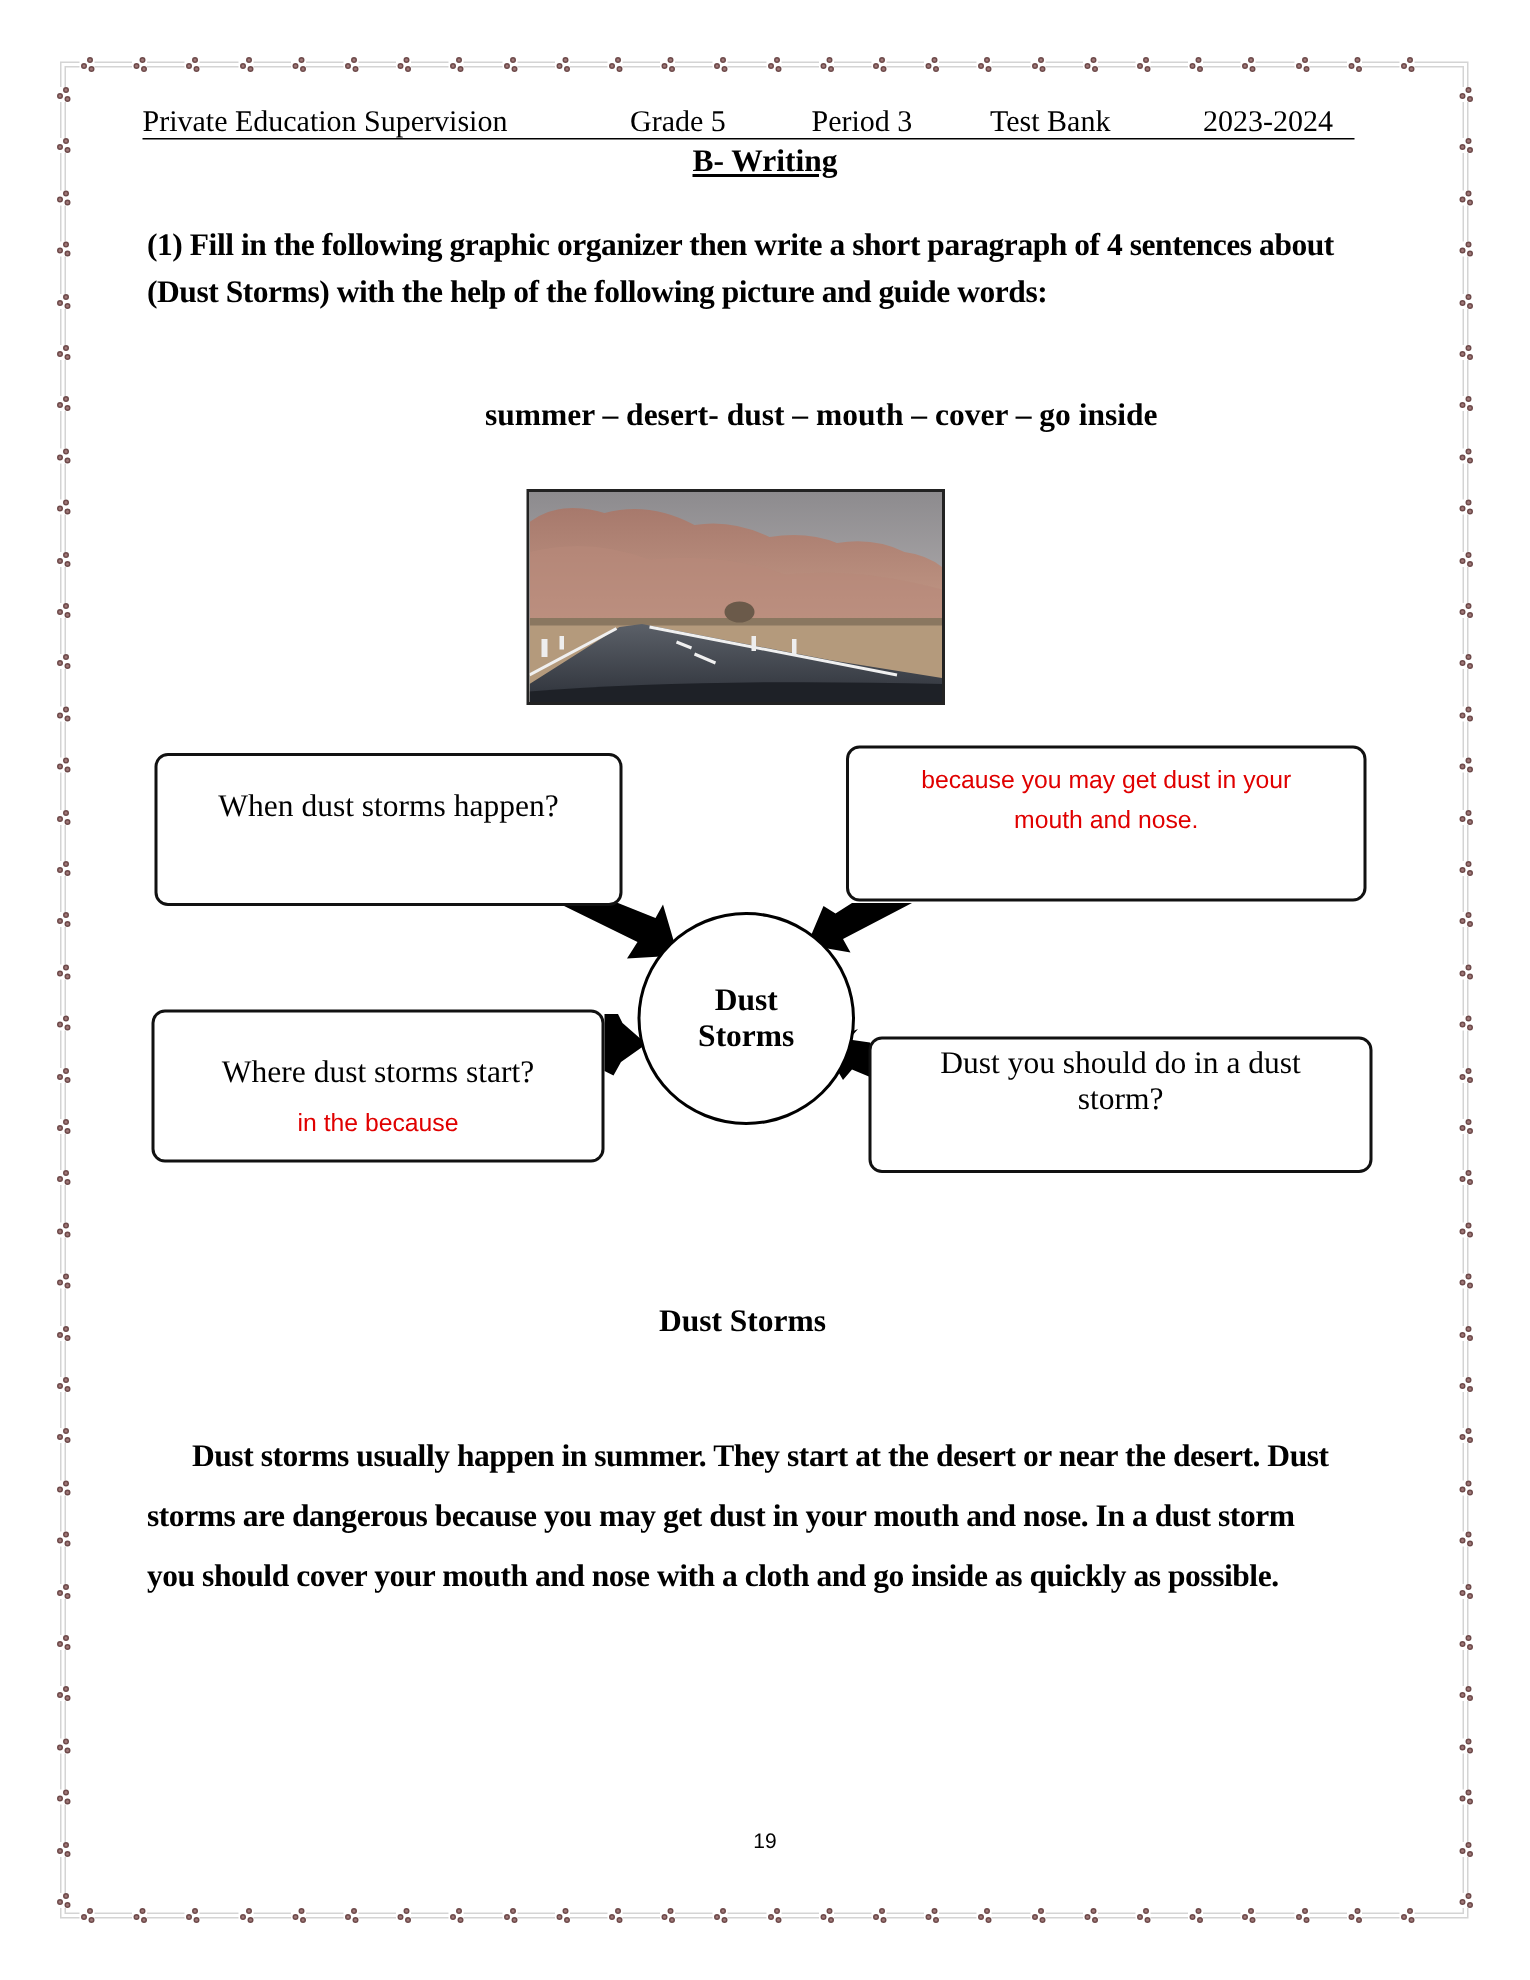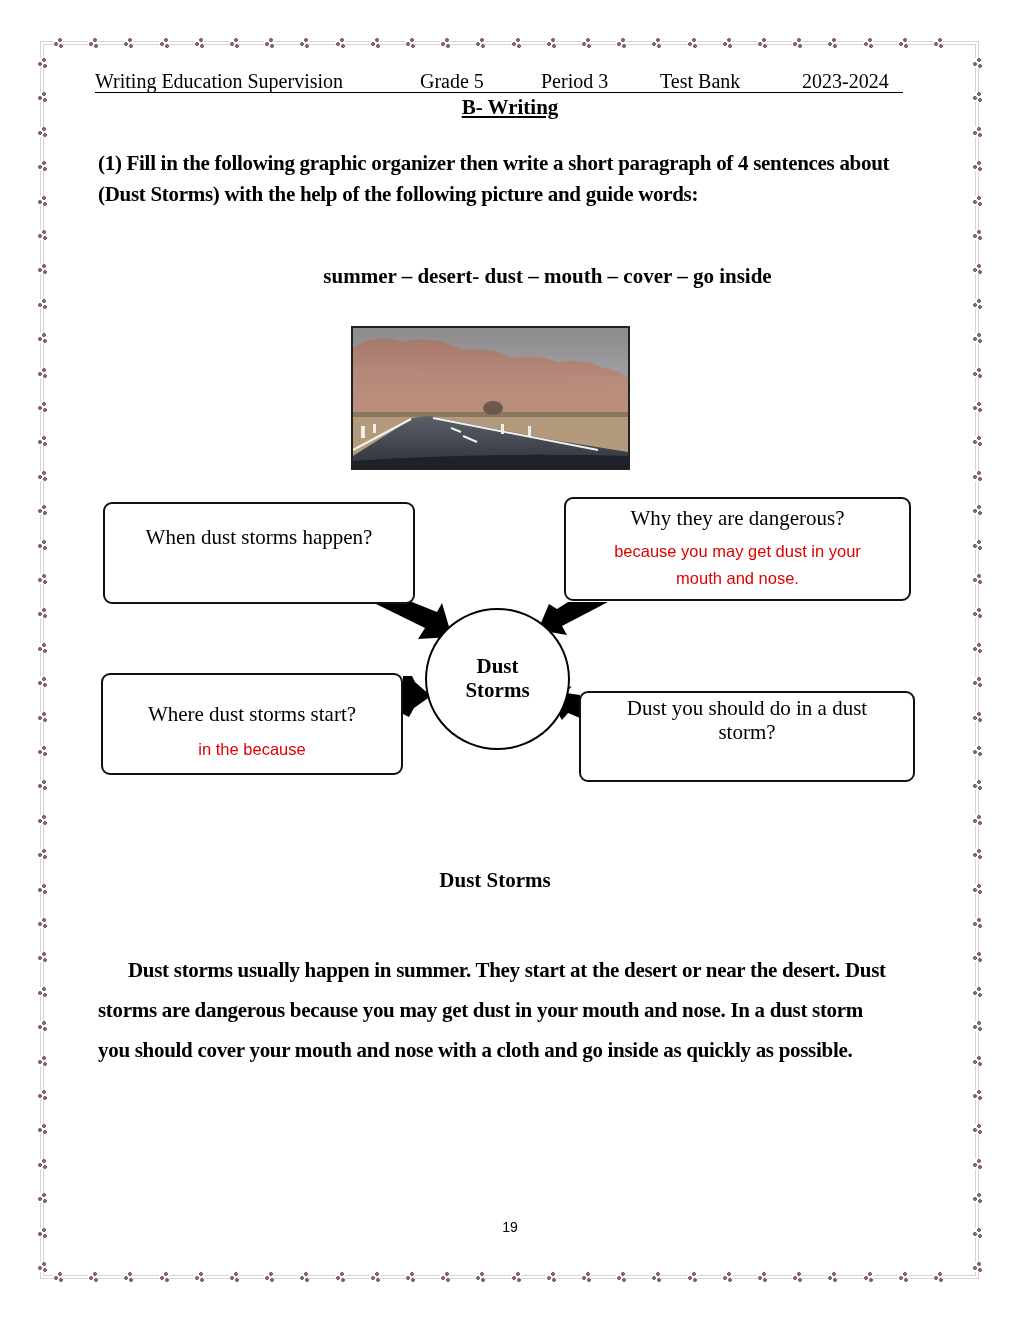--- a/index.html
+++ b/index.html
@@ -662,21 +662,21 @@
       </div>
       <div class="dot-cluster" style="left: 932px; top: 1221px;">
         <i style="left: 5px; top: 0px;"></i>
         <i style="left: 1px; top: 4px;"></i>
         <i style="left: 6px; top: 6px;"></i>
       </div>
     </div>
 </div>
 
 <div class="header">
-  <span style="left:0;">Writing Education Supervision</span>
+  <span style="left:0;">Private Education Supervision</span>
   <span style="left:325px;">Grade 5</span>
   <span style="left:446px;">Period 3</span>
   <span style="left:565px;">Test Bank</span>
   <span style="left:707px;">2023-2024</span>
 </div>
 
 <div class="section-title">
   <span>B- Writing</span>
 </div>
 
@@ -727,21 +727,20 @@
   <polygon points="403,676 403,714 409,717 414,708 431,696 415,682 412,676" fill="#000"></polygon>
 
   <polygon points="580,695 580,718 568,713 562,720 548,696 572,686 566,693" fill="#000"></polygon>
 </svg>
 
 <div class="org-box" style="left:103px; top:502px; width:312px; height:102px;">
   <div class="org-q" style="margin-top:21px;">When dust storms happen?</div>
 </div>
 
 <div class="org-box" style="left:564px; top:497px; width:347px; height:104px;">
-  <div class="org-q" style="margin-top:7px;">Why they are dangerous?</div>
   <div class="org-a" style="margin-top:8px; padding:0 34px;">because you may get dust in your mouth and nose.</div>
 </div>
 
 <div class="org-box" style="left:101px; top:673px; width:302px; height:102px;">
   <div class="org-q" style="margin-top:27px;">Where dust storms start?</div>
   <div class="org-a" style="margin-top:10px;">in the because</div>
 </div>
 
 <div class="org-box" style="left:579px; top:691px; width:336px; height:91px;">
   <div class="org-q" style="margin-top:3px; padding:0 20px;">Dust you should do in a dust storm?</div>

